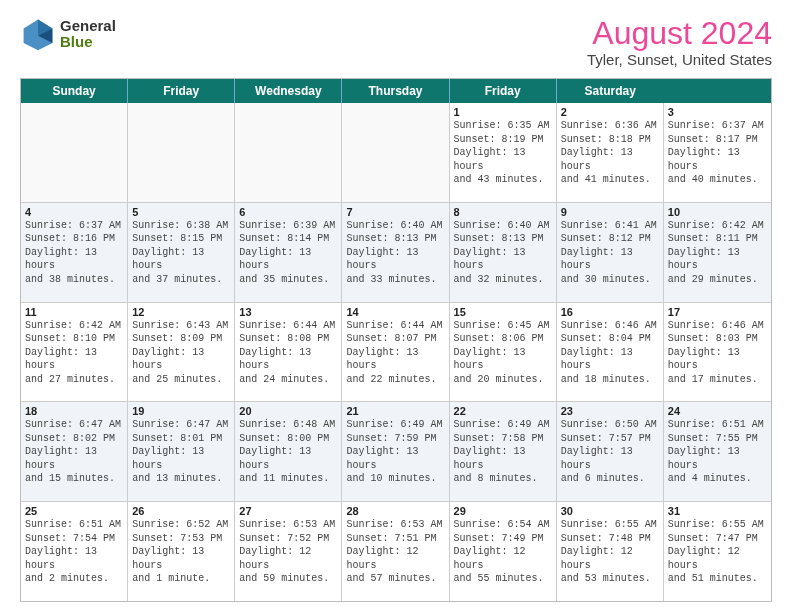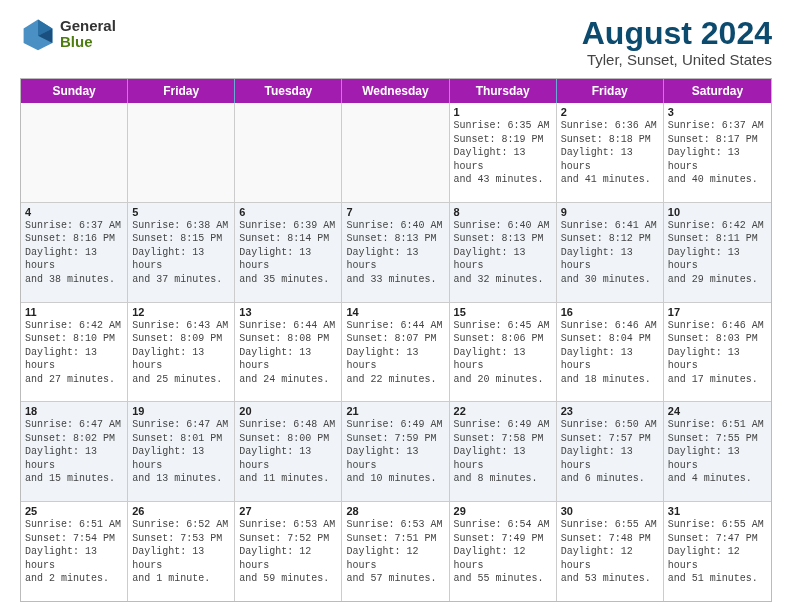--- a/index.html
+++ b/index.html
@@ -39,39 +39,39 @@
     .logo-text span:last-child { color: #4d7c0f; }
     .logo-icon {
       width: 36px;
       height: 36px;
     }
     .title-block {
       text-align: right;
     }
     .title-block h1 {
       font-size: 32px;
-      font-weight: bold;
-      color: #0c4a6e;
+      font-weight: normal;
+      color: #ec4899;
       line-height: 1.1;
     }
     .title-block h2 {
       font-size: 15px;
       font-weight: normal;
       color: #444;
     }
     .calendar {
       flex: 1;
       display: flex;
       flex-direction: column;
       border: 1px solid #bbb;
     }
     .cal-header-row {
       display: grid;
       grid-template-columns: repeat(7, 1fr);
-      background: #a21caf;
+      background: #0f766e;
     }
     .cal-header-cell {
       color: #fff;
       font-size: 12px;
       font-weight: bold;
       text-align: center;
       padding: 5px 2px;
       border-right: 1px solid #6aaad4;
     }
     .cal-header-cell:last-child { border-right: none; }
@@ -131,21 +131,20 @@
     <div class="title-block">
       <h1>August 2024</h1>
       <h2>Tyler, Sunset, United States</h2>
     </div>
   </div>
 
   <div class="calendar">
     <div class="cal-header-row">
     <div class="cal-header-cell">Sunday</div>
         <div class="cal-header-cell">Friday</div>
-        <div class="cal-header-cell">Tuesday</div>
         <div class="cal-header-cell">Wednesday</div>
         <div class="cal-header-cell">Thursday</div>
         <div class="cal-header-cell">Friday</div>
         <div class="cal-header-cell">Saturday</div>
       </div>
     <div class="cal-body">
     <div class="cal-row">
           <div class="cal-cell empty"></div>
           <div class="cal-cell empty"></div>
           <div class="cal-cell empty"></div>

